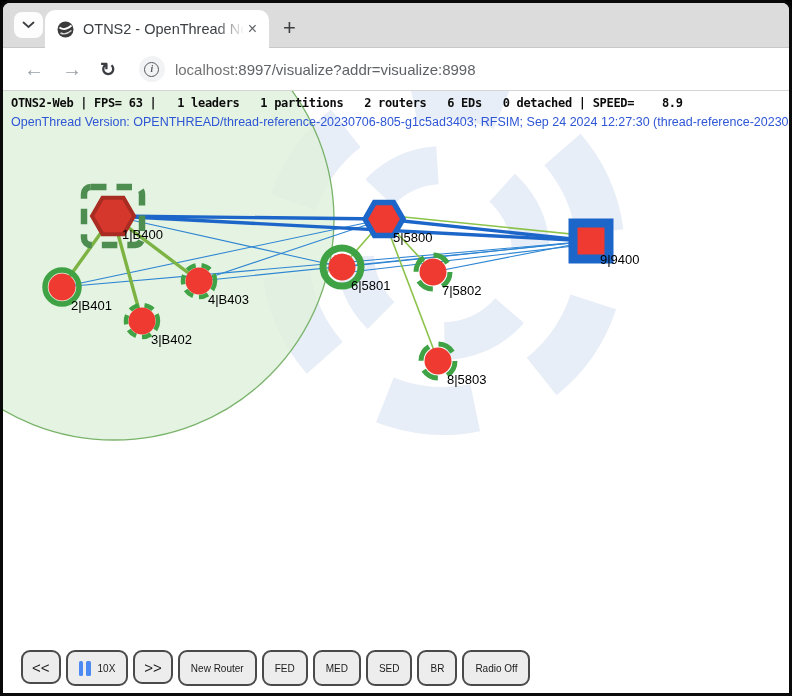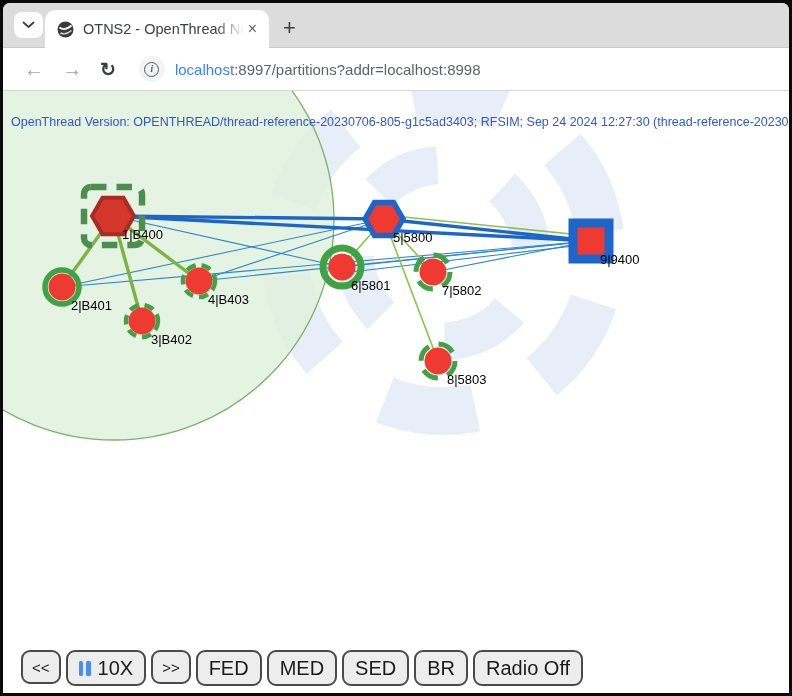--- a/index.html
+++ b/index.html
@@ -56,21 +56,21 @@
   .site-info{
     width:26px;height:26px;border-radius:50%; background:#f1f3f4; border:none;
     display:flex;align-items:center;justify-content:center; margin-left:14px; cursor:pointer;
   }
   .info-i{
     width:15px;height:15px;border:1.6px solid #555a60;border-radius:50%;
     font-size:9.5px; color:#555a60; display:flex;align-items:center;justify-content:center;
     font-family:"Liberation Serif", serif; font-style:italic; font-weight:bold;
   }
   .url{ margin-left:10px; font-size:15px; white-space:nowrap; }
-  .url .host{ color:#3b82f6;text-align:center; }
+  .url .host{ color:#737373;text-align:center; }
   .url .rest{ color:#5f6368; }
 
   
   .canvas{ position:relative; flex:1; background:#fff; overflow:hidden; }
   .canvas svg.topo{ position:absolute; left:0; top:0; }
   .status-line{
     position:absolute; left:8px; top:5px;
     font-family:"DejaVu Sans Mono", monospace; font-weight:bold;
     font-size:12px; letter-spacing:-0.3px; color:#0c0c0c; white-space:pre;
   }
@@ -79,21 +79,21 @@
     font-size:12.5px; color:#2e56d5; white-space:nowrap;
   }
   .node-label{ font-family:"Liberation Sans", sans-serif; font-size:13px; fill:#000; }
 
   
   .toolbar{
     position:absolute; left:18px; bottom:7px; display:flex; gap:5px; align-items:stretch;
   }
   .tb{
     height:34px; background:#ededed; border:2px solid #4a4a4a; border-radius:9px;
-    font-family:"Liberation Sans", sans-serif; font-size:20px; color:#1b1b1b;
+    font-family:"Liberation Sans", sans-serif; font-size:10px; color:#1b1b1b;
     padding:16px 11px; display:flex; align-items:center; cursor:pointer; white-space:nowrap;
   }
   .tb.narrow{ padding:0 9px; font-size:15px; }
   .pause-icon{ display:inline-flex; gap:3px; margin-right:7px; }
   .pause-icon i{ width:4.5px; height:15px; background:#4b8af2; border-radius:1.5px; display:block; }
 </style>
 </head>
 <body>
 
 <div class="window">
@@ -120,21 +120,21 @@
   </div>
 
   <div class="addressbar">
     <button class="nav-btn nav-back">←</button>
     <button class="nav-btn nav-fwd">→</button>
     <button class="nav-btn nav-reload">↻</button>
     <button class="site-info">
       <span class="info-i">i</span>
     </button>
     <div class="url">
-      <span class="host">localhost</span><span class="rest">:8997/partitions?addr=localhost:8998</span>
+      <span class="host">localhost</span><span class="rest">:8997/visualize?addr=visualize:8998</span>
     </div>
   </div>
 
   <div class="canvas">
     <svg class="topo" id="topo" width="786" height="602" viewBox="0 0 786 602">
         <circle cx="440" cy="162" r="158" fill="none" stroke="#e8eef7" stroke-width="48" stroke-dasharray="92 74" transform="rotate(18 440 162)"></circle>
         <circle cx="440" cy="162" r="88" fill="none" stroke="#e8eef7" stroke-width="38" stroke-dasharray="66 70" transform="rotate(46 440 162)"></circle>
         <circle cx="111" cy="129" r="220" fill="#dff0dc" fill-opacity="0.82" stroke="#79b36a" stroke-width="1.3"></circle>
         <line x1="59" y1="196" x2="381" y2="128" stroke="#2f86d3" stroke-width="1.1"></line>
         <line x1="59" y1="196" x2="588" y2="150" stroke="#2f86d3" stroke-width="1.1"></line>
@@ -174,32 +174,34 @@
         <circle cx="430" cy="181" r="17" fill="none" stroke="#3fa244" stroke-width="5" stroke-dasharray="16.7 10" stroke-linecap="butt"></circle>
         <circle cx="430" cy="181" r="13.5" fill="#ee3a30"></circle>
         <text x="439" y="204" class="node-label">7|5802</text>
         <circle cx="435" cy="270" r="17" fill="none" stroke="#3fa244" stroke-width="5" stroke-dasharray="16.7 10" stroke-linecap="butt"></circle>
         <circle cx="435" cy="270" r="13.5" fill="#ee3a30"></circle>
         <text x="444" y="293" class="node-label">8|5803</text>
         <rect x="570" y="132" width="36" height="36" fill="#ee3a30" stroke="#1d66c9" stroke-width="9"></rect>
         <text x="597" y="173" class="node-label">9|9400</text>
       </svg>
 
+    <div class="status-line">OTNS2-Web | FPS= 63 |   1 leaders   1 partitions   2 routers   6 EDs   0 detached | SPEED=    8.9</div>
     <div class="version-line">OpenThread Version: OPENTHREAD/thread-reference-20230706-805-g1c5ad3403; RFSIM; Sep 24 2024 12:27:30 (thread-reference-20230706-80</div>
 
     <div class="toolbar">
       <button class="tb narrow">&lt;&lt;</button>
       <button class="tb">
         <span class="pause-icon">
             <i></i>
             <i></i>
           </span>
         <span>10X</span>
       </button>
       <button class="tb narrow">&gt;&gt;</button>
+      <button class="tb">New Router</button>
       <button class="tb">FED</button>
       <button class="tb">MED</button>
       <button class="tb">SED</button>
       <button class="tb">BR</button>
       <button class="tb">Radio Off</button>
 
     </div>
   </div>
 
 </div>

